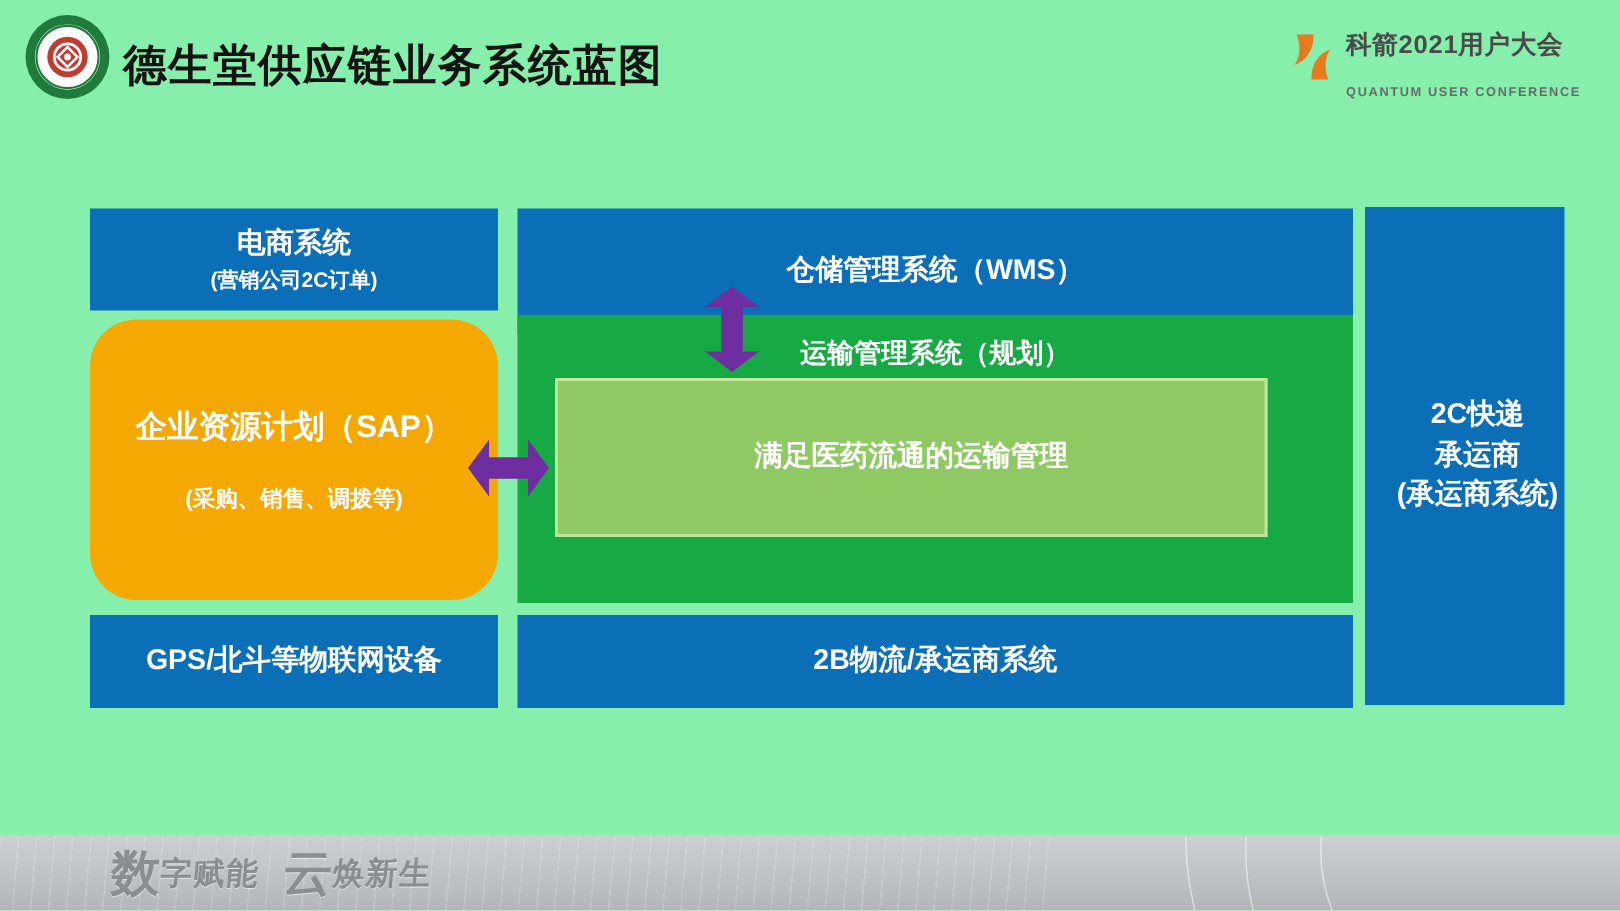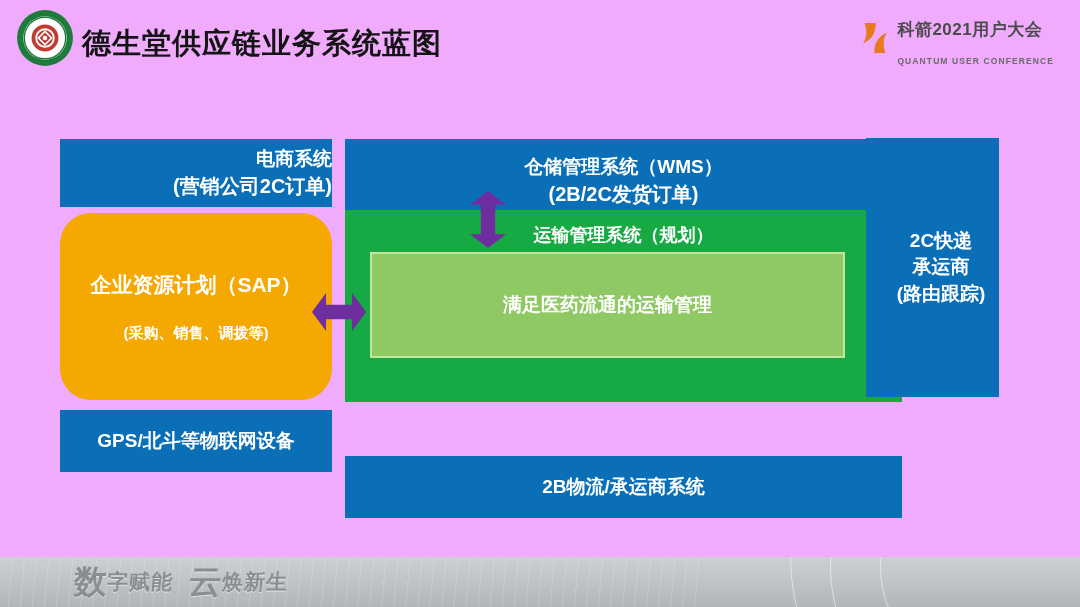--- a/index.html
+++ b/index.html
@@ -3,21 +3,21 @@
 <meta charset="utf-8">
 <style>
   * { box-sizing: border-box; margin: 0; padding: 0; }
   html, body { background: #e8e8e8; }
   body { font-family: "Liberation Sans", sans-serif; }
 
   .slide {
     position: relative;
     width: 1080px;
     height: 607px;
-    background: #f0abfc;
+    background: #86efac;
     overflow: hidden;
     margin: 0 auto;
   }
 
   
   .header { position: absolute; top: 0; left: 0; width: 100%; height: 90px; }
 
   .seal-logo { position: absolute; left: 16px; top: 9px; width: 58px; height: 58px; }
 
   .page-title {
@@ -36,43 +36,43 @@
   .diagram { position: absolute; inset: 0; }
 
   .box {
     position: absolute;
     display: flex; flex-direction: column;
     align-items: center; justify-content: center;
     color: #ffffff; font-weight: bold; text-align: center;
     line-height: 1.4;
   }
   .box .l1 { font-size: 19px; }
-  .box .l2 { font-size: 20px; }
+  .box .l2 { font-size: 14px; }
 
   .box-blue   { background: var(--blue, #0B6FB8); }
   .box-orange { background: var(--orange, #F5A802); border-radius: 31px; }
   .box-green  { background: var(--green, #17A943); justify-content: flex-start; }
 
-  .box-ecommerce { left: 60px;  top: 139px; width: 272px; height: 68px; align-items: flex-end; }
+  .box-ecommerce { left: 60px;  top: 139px; width: 272px; height: 68px; }
   .box-wms       { left: 345px; top: 139px; width: 557px; height: 84px; }
   .box-erp       { left: 60px;  top: 213px; width: 272px; height: 187px; }
   .box-erp .l1   { font-size: 21px; margin-bottom: 22px; }
   .box-erp .l2   { font-size: 15px; text-align: right; }
   .box-tms       { left: 345px; top: 210px; width: 557px; height: 192px; }
   .tms-title     { margin-top: 13px; font-size: 18px; }
   .tms-inner {
     position: absolute; left: 25px; top: 42px; width: 475px; height: 106px;
     background: var(--light-green, #8FC963);
     border: 2px solid var(--light-green-border, #C2E59A);
     display: flex; align-items: center; justify-content: center;
     font-size: 19px;
   }
   .box-iot       { left: 60px;  top: 410px; width: 272px; height: 62px; }
-  .box-carrier2b { left: 345px; top: 410px; width: 557px; height: 62px; margin-top: 46px; }
-  .box-courier2c { left: 866px; top: 138px; width: 133px; height: 259px; padding-left: 17px; }
+  .box-carrier2b { left: 345px; top: 410px; width: 557px; height: 62px; }
+  .box-courier2c { left: 910px; top: 138px; width: 133px; height: 332px; padding-left: 17px; }
   .box-courier2c .l1 { font-size: 19px; }
 
   
   .arrow { position: absolute; background: var(--purple, #6E2E9F); z-index: 5; }
   .arrow-v {
     left: 470px; top: 191px; width: 36px; height: 57px;
     clip-path: polygon(50% 0, 100% 24%, 70% 24%, 70% 76%, 100% 76%, 50% 100%, 0 76%, 30% 76%, 30% 24%, 0 24%);
   }
   .arrow-h {
     left: 312px; top: 293px; width: 54px; height: 38px;
@@ -138,21 +138,20 @@
 
   <div class="diagram">
 
     <div class="box box-blue box-ecommerce">
       <div class="l1">电商系统</div>
       <div class="l2">(营销公司2C订单)</div>
     </div>
 
     <div class="box box-blue box-wms">
       <div class="l1">仓储管理系统（WMS）</div>
-      <div class="l2">(2B/2C发货订单)</div>
     </div>
 
     <div class="box box-orange box-erp">
       <div class="l1">企业资源计划（SAP）</div>
       <div class="l2">(采购、销售、调拨等)</div>
     </div>
 
     <div class="box box-blue box-iot">
       <div class="l1">GPS/北斗等物联网设备</div>
     </div>
@@ -162,21 +161,21 @@
       <div class="tms-inner">满足医药流通的运输管理</div>
     </div>
 
     <div class="box box-blue box-carrier2b">
       <div class="l1">2B物流/承运商系统</div>
     </div>
 
     <div class="box box-blue box-courier2c">
       <div class="l1">2C快递</div>
       <div class="l1">承运商</div>
-      <div class="l1">(路由跟踪)</div>
+      <div class="l1">(承运商系统)</div>
     </div>
 
     <div class="arrow arrow-v"></div>
     <div class="arrow arrow-h"></div>
   </div>
 
   <div class="footer">
     <div class="footer-lines"></div>
     <div class="footer-circle c1"></div>
     <div class="footer-circle c2"></div>

